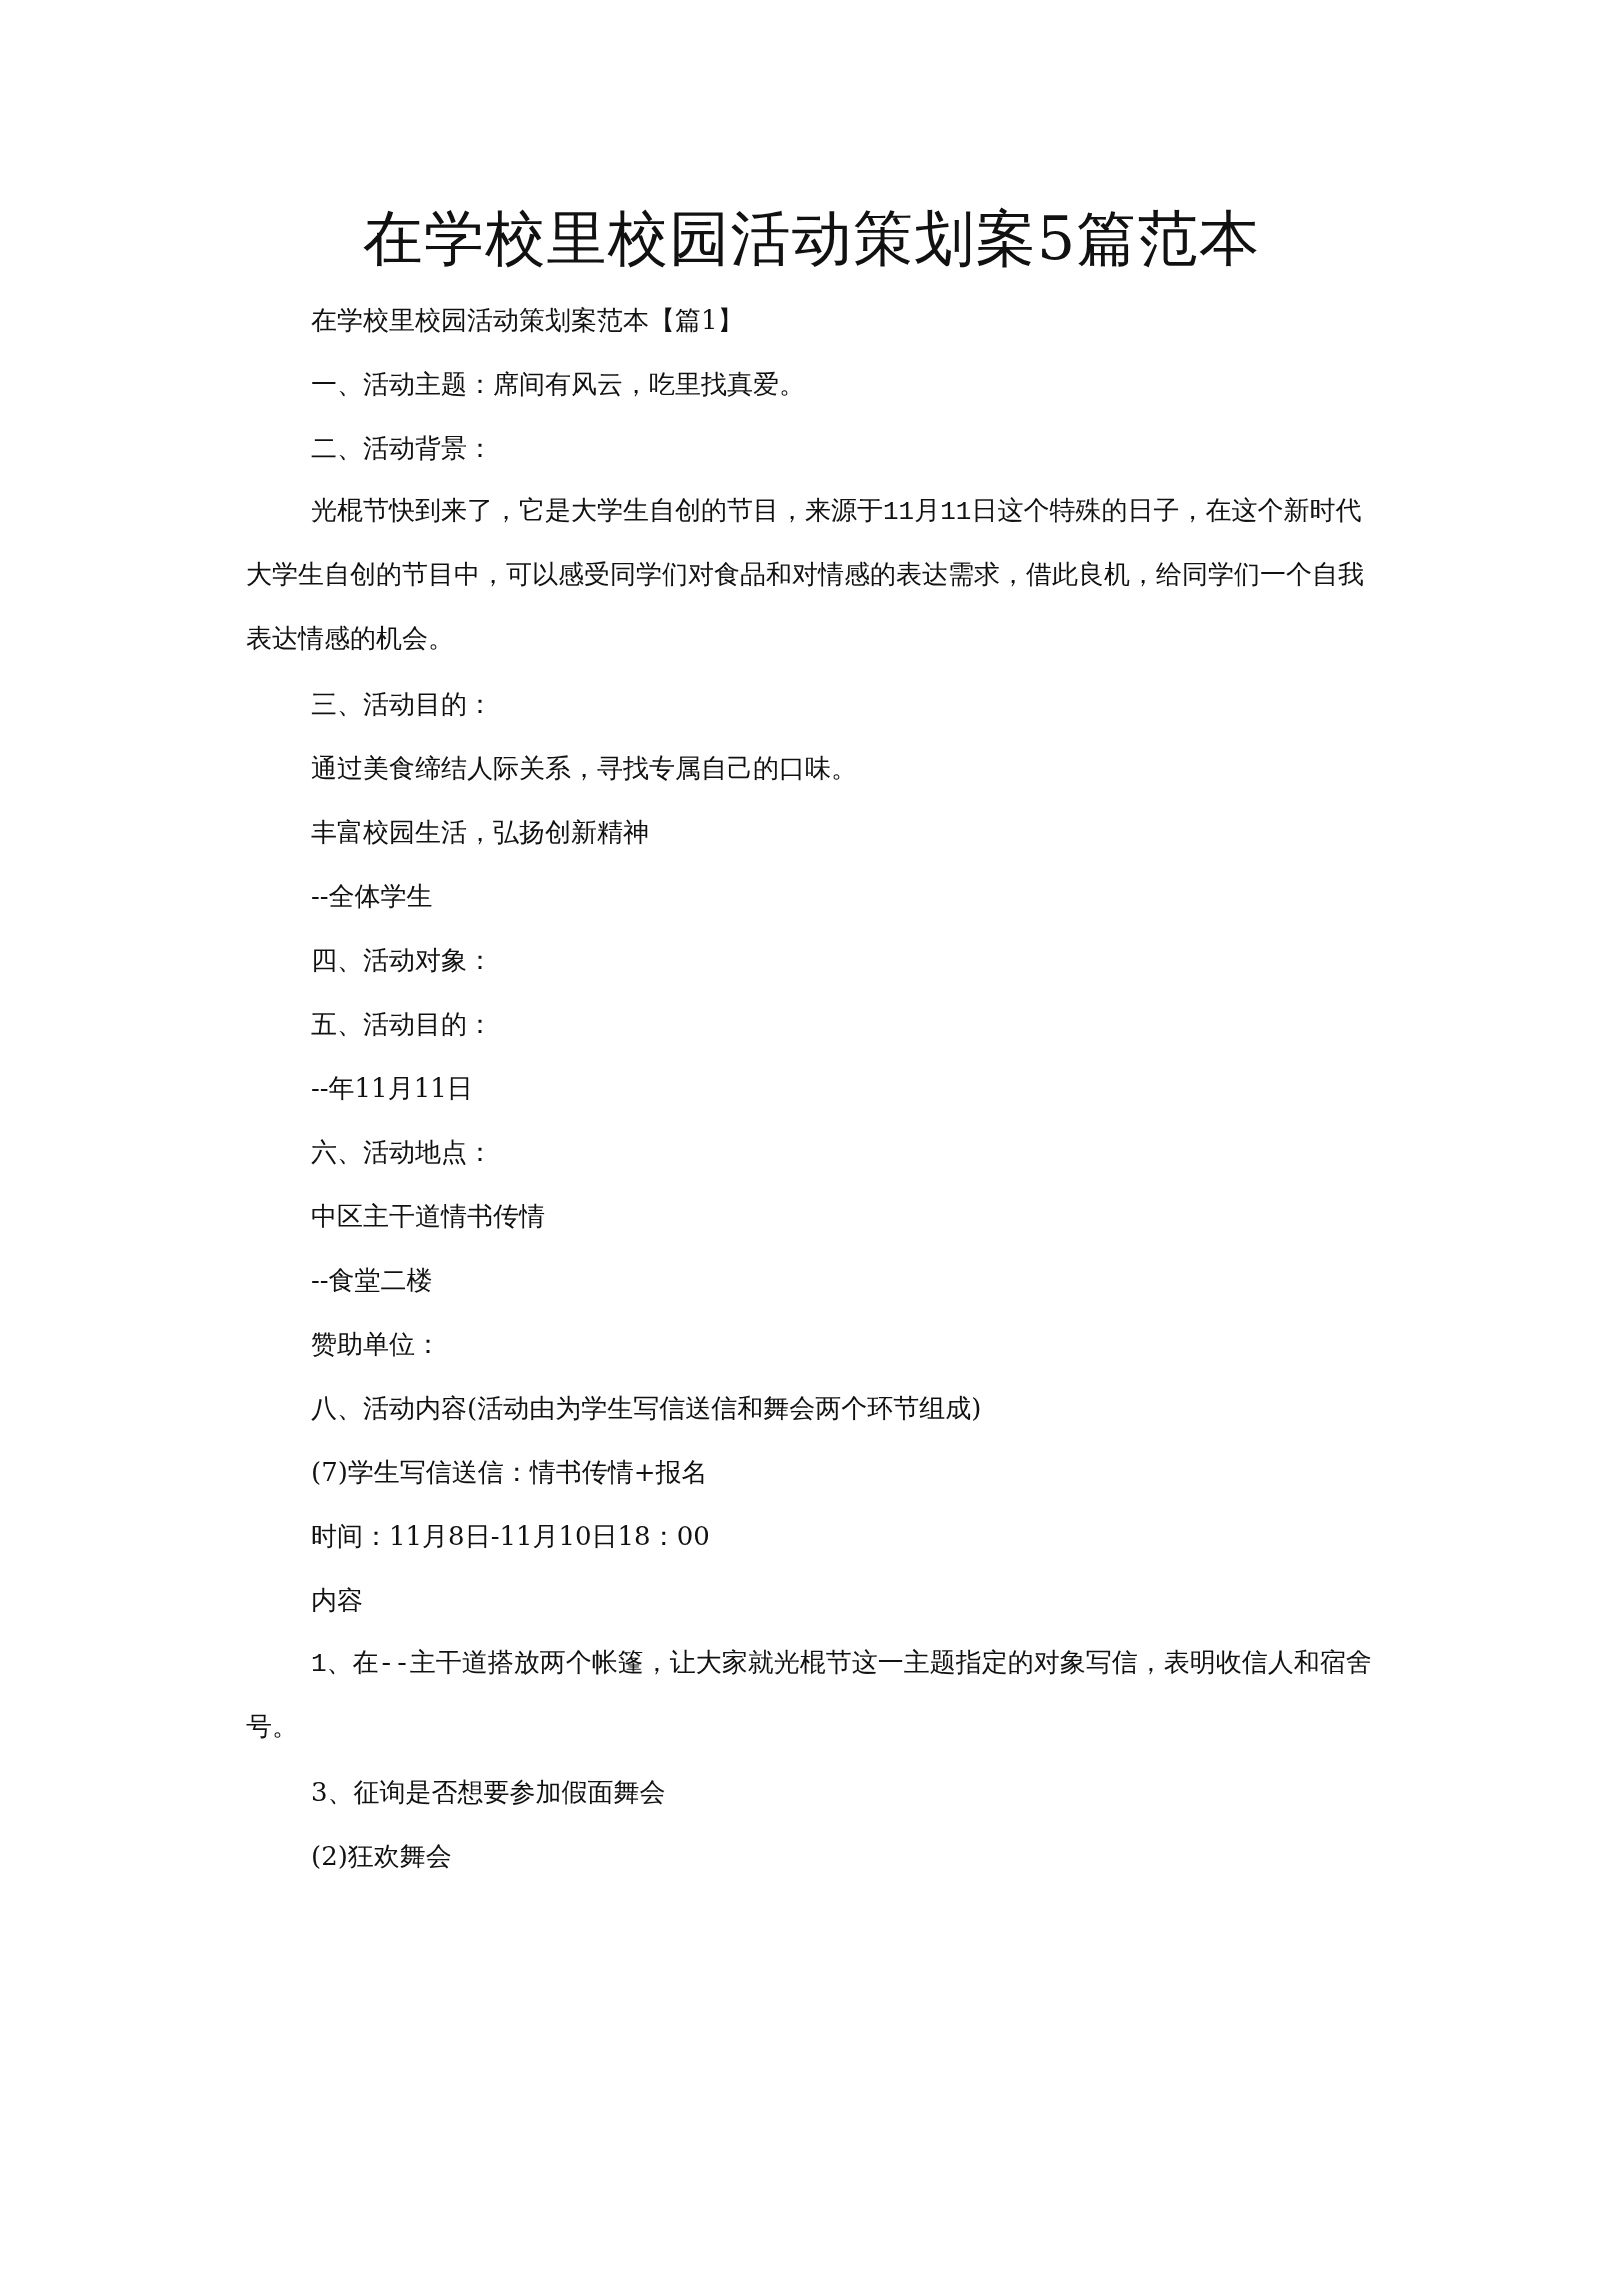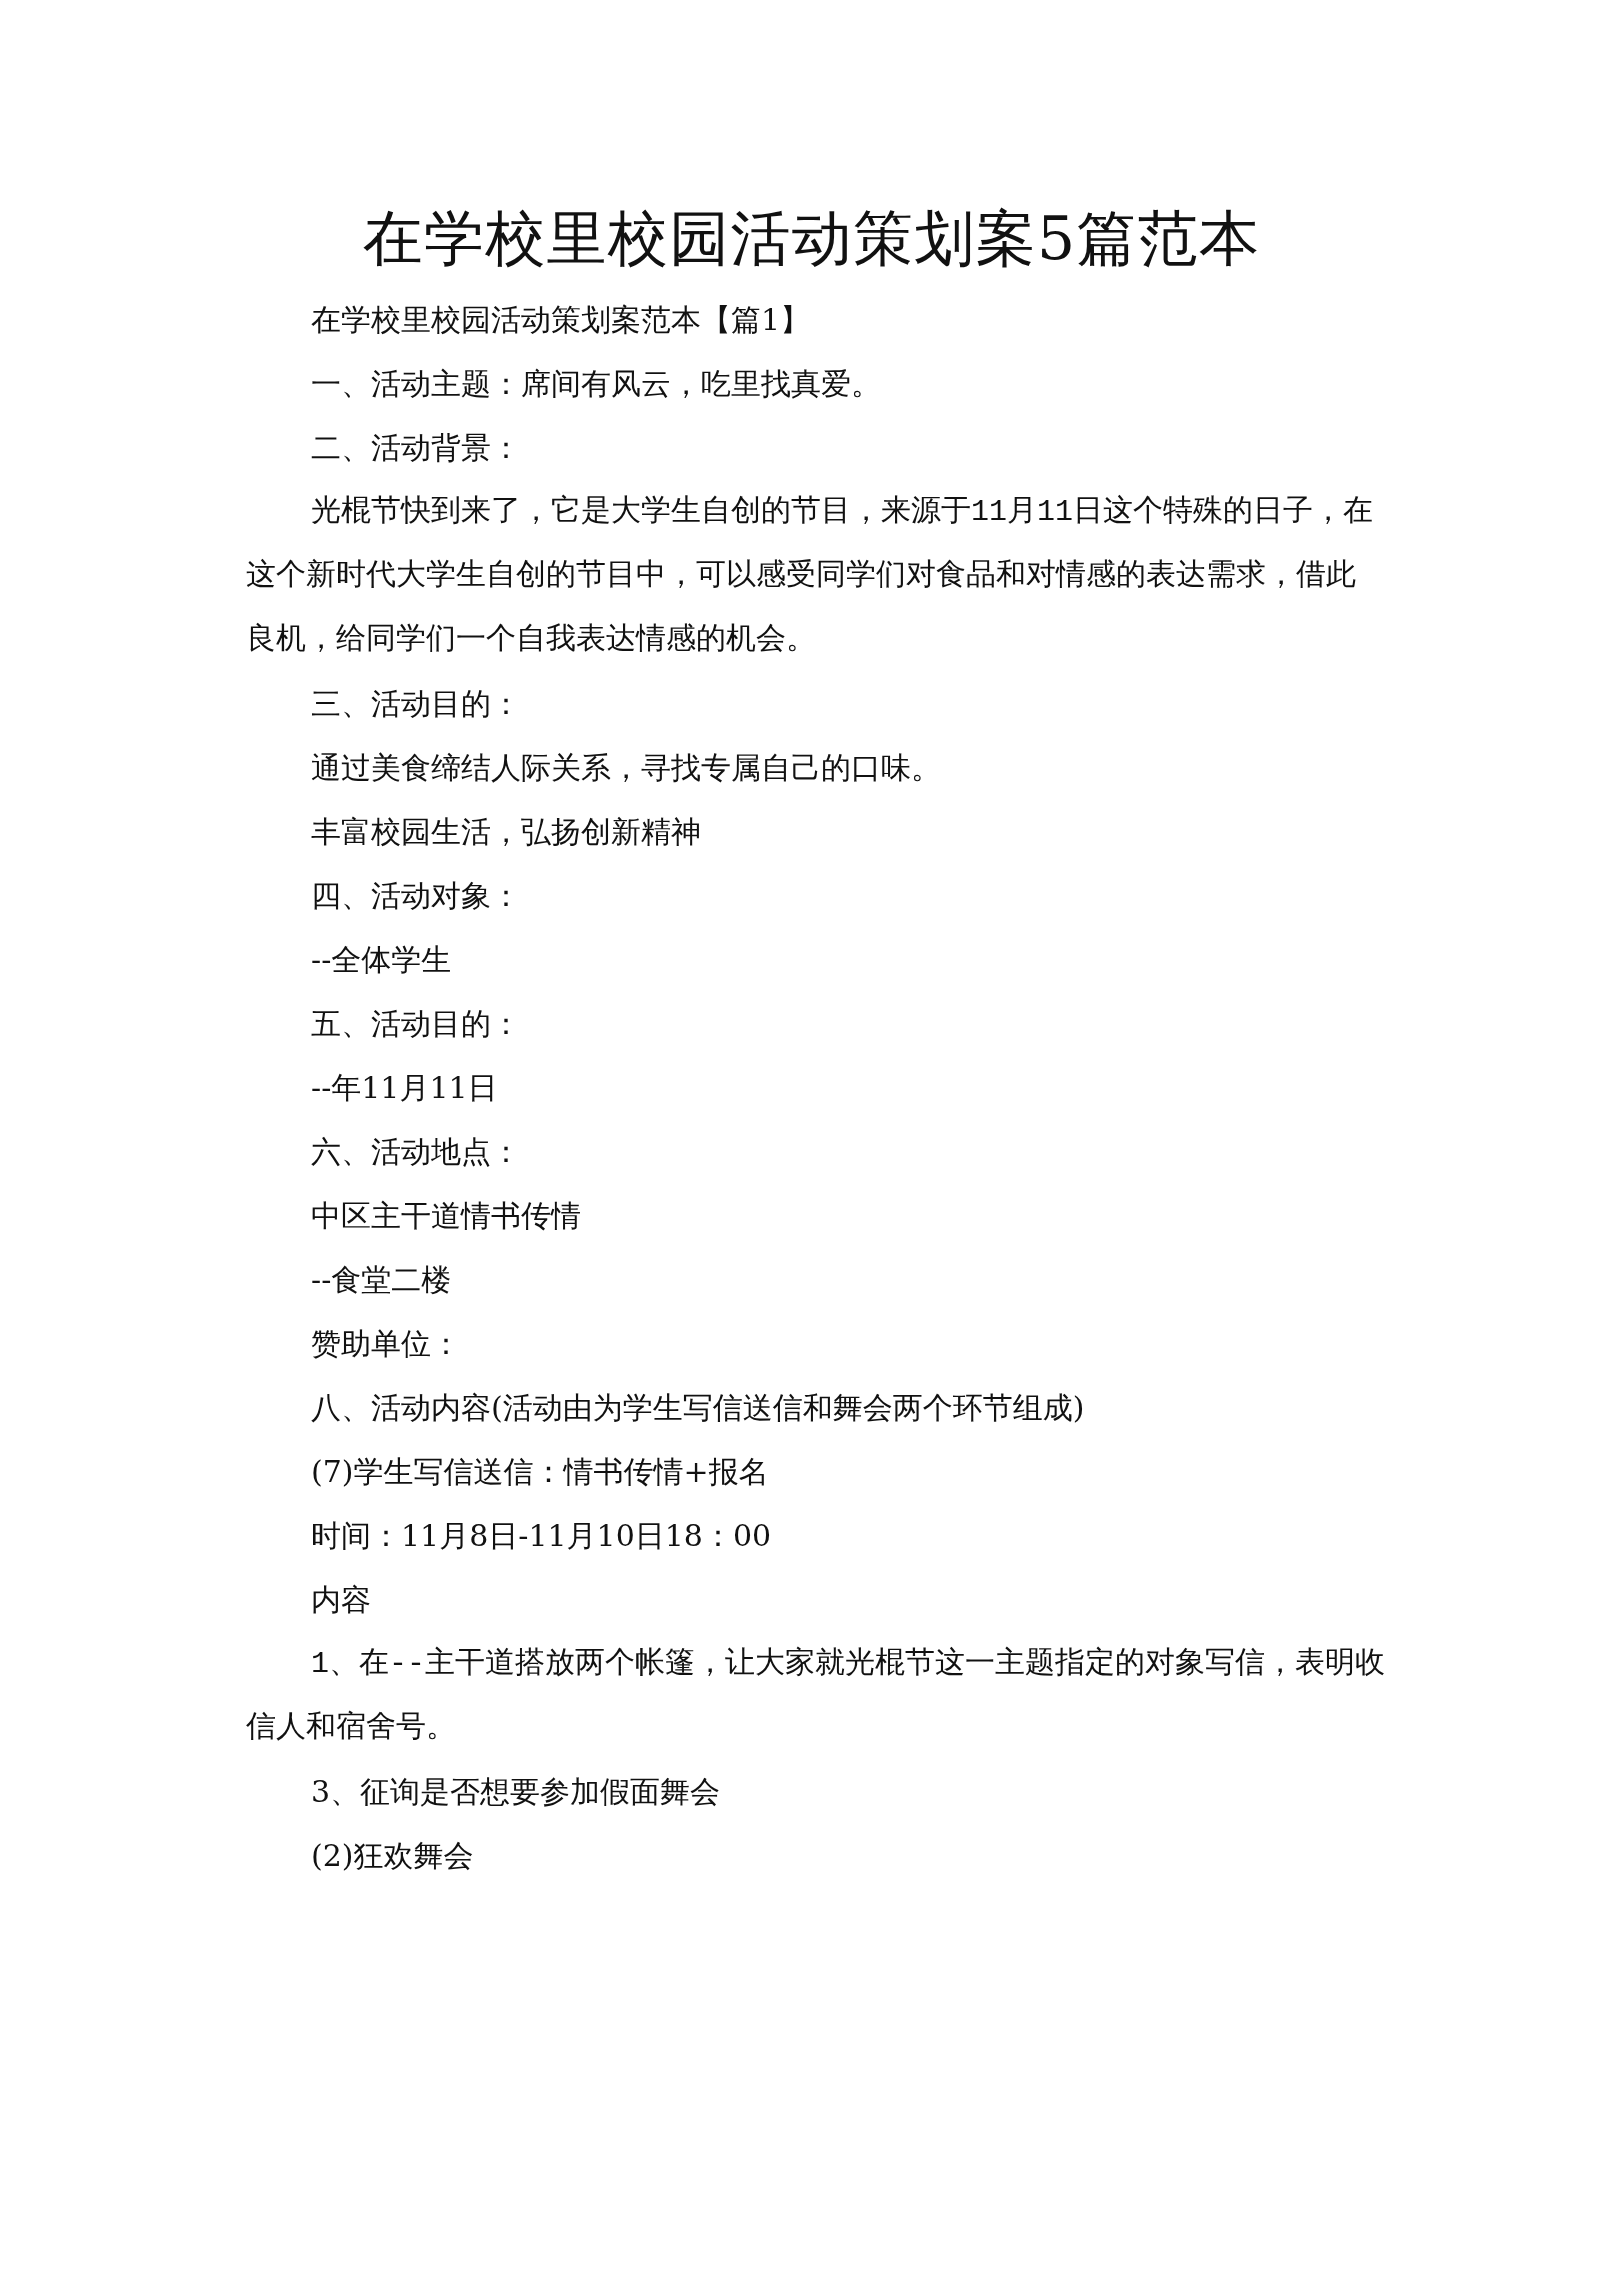--- a/index.html
+++ b/index.html
@@ -9,42 +9,42 @@
     color: #111111;
   }
   .page { position: absolute; left: 0; top: 0; width: 1623px; height: 1999px; background: #fff; }
   .title {
     position: absolute; left: 0; width: 1623px; top: 196px;
     text-align: center; font-size: 60px; line-height: 85px; letter-spacing: 1.3px;
     font-family: "DejaVu Serif", "Liberation Serif", serif;
   }
   .body-text {
     position: absolute; left: 246px; width: 1139px; top: 288px;
-    font-size: 30px; line-height: 64px;
+    font-size: 26px; line-height: 64px;
   }
   .p { margin: 0; white-space: normal; }
   .indent { text-indent: 65px; }
   .wrap { text-indent: 65px; font-family: Liberation Mono, monospace; }
 </style>
 </head>
 <body>
 
 <div class="page">
   <div class="title">在学校里校园活动策划案5篇范本</div>
 
   <div class="body-text">
     <p class="p indent">在学校里校园活动策划案范本【篇1】</p>
     <p class="p indent">一、活动主题：席间有风云，吃里找真爱。</p>
     <p class="p indent">二、活动背景：</p>
     <p class="p wrap">光棍节快到来了，它是大学生自创的节目，来源于11月11日这个特殊的日子，在这个新时代大学生自创的节目中，可以感受同学们对食品和对情感的表达需求，借此良机，给同学们一个自我表达情感的机会。</p>
     <p class="p indent">三、活动目的：</p>
     <p class="p indent">通过美食缔结人际关系，寻找专属自己的口味。</p>
     <p class="p indent">丰富校园生活，弘扬创新精神</p>
+    <p class="p indent">--全体学生</p>
     <p class="p indent">四、活动对象：</p>
-    <p class="p indent">--全体学生</p>
     <p class="p indent">五、活动目的：</p>
     <p class="p indent">--年11月11日</p>
     <p class="p indent">六、活动地点：</p>
     <p class="p indent">中区主干道情书传情</p>
     <p class="p indent">--食堂二楼</p>
     <p class="p indent">赞助单位：</p>
     <p class="p indent">八、活动内容(活动由为学生写信送信和舞会两个环节组成)</p>
     <p class="p indent">(7)学生写信送信：情书传情+报名</p>
     <p class="p indent">时间：11月8日-11月10日18：00</p>
     <p class="p indent">内容</p>

